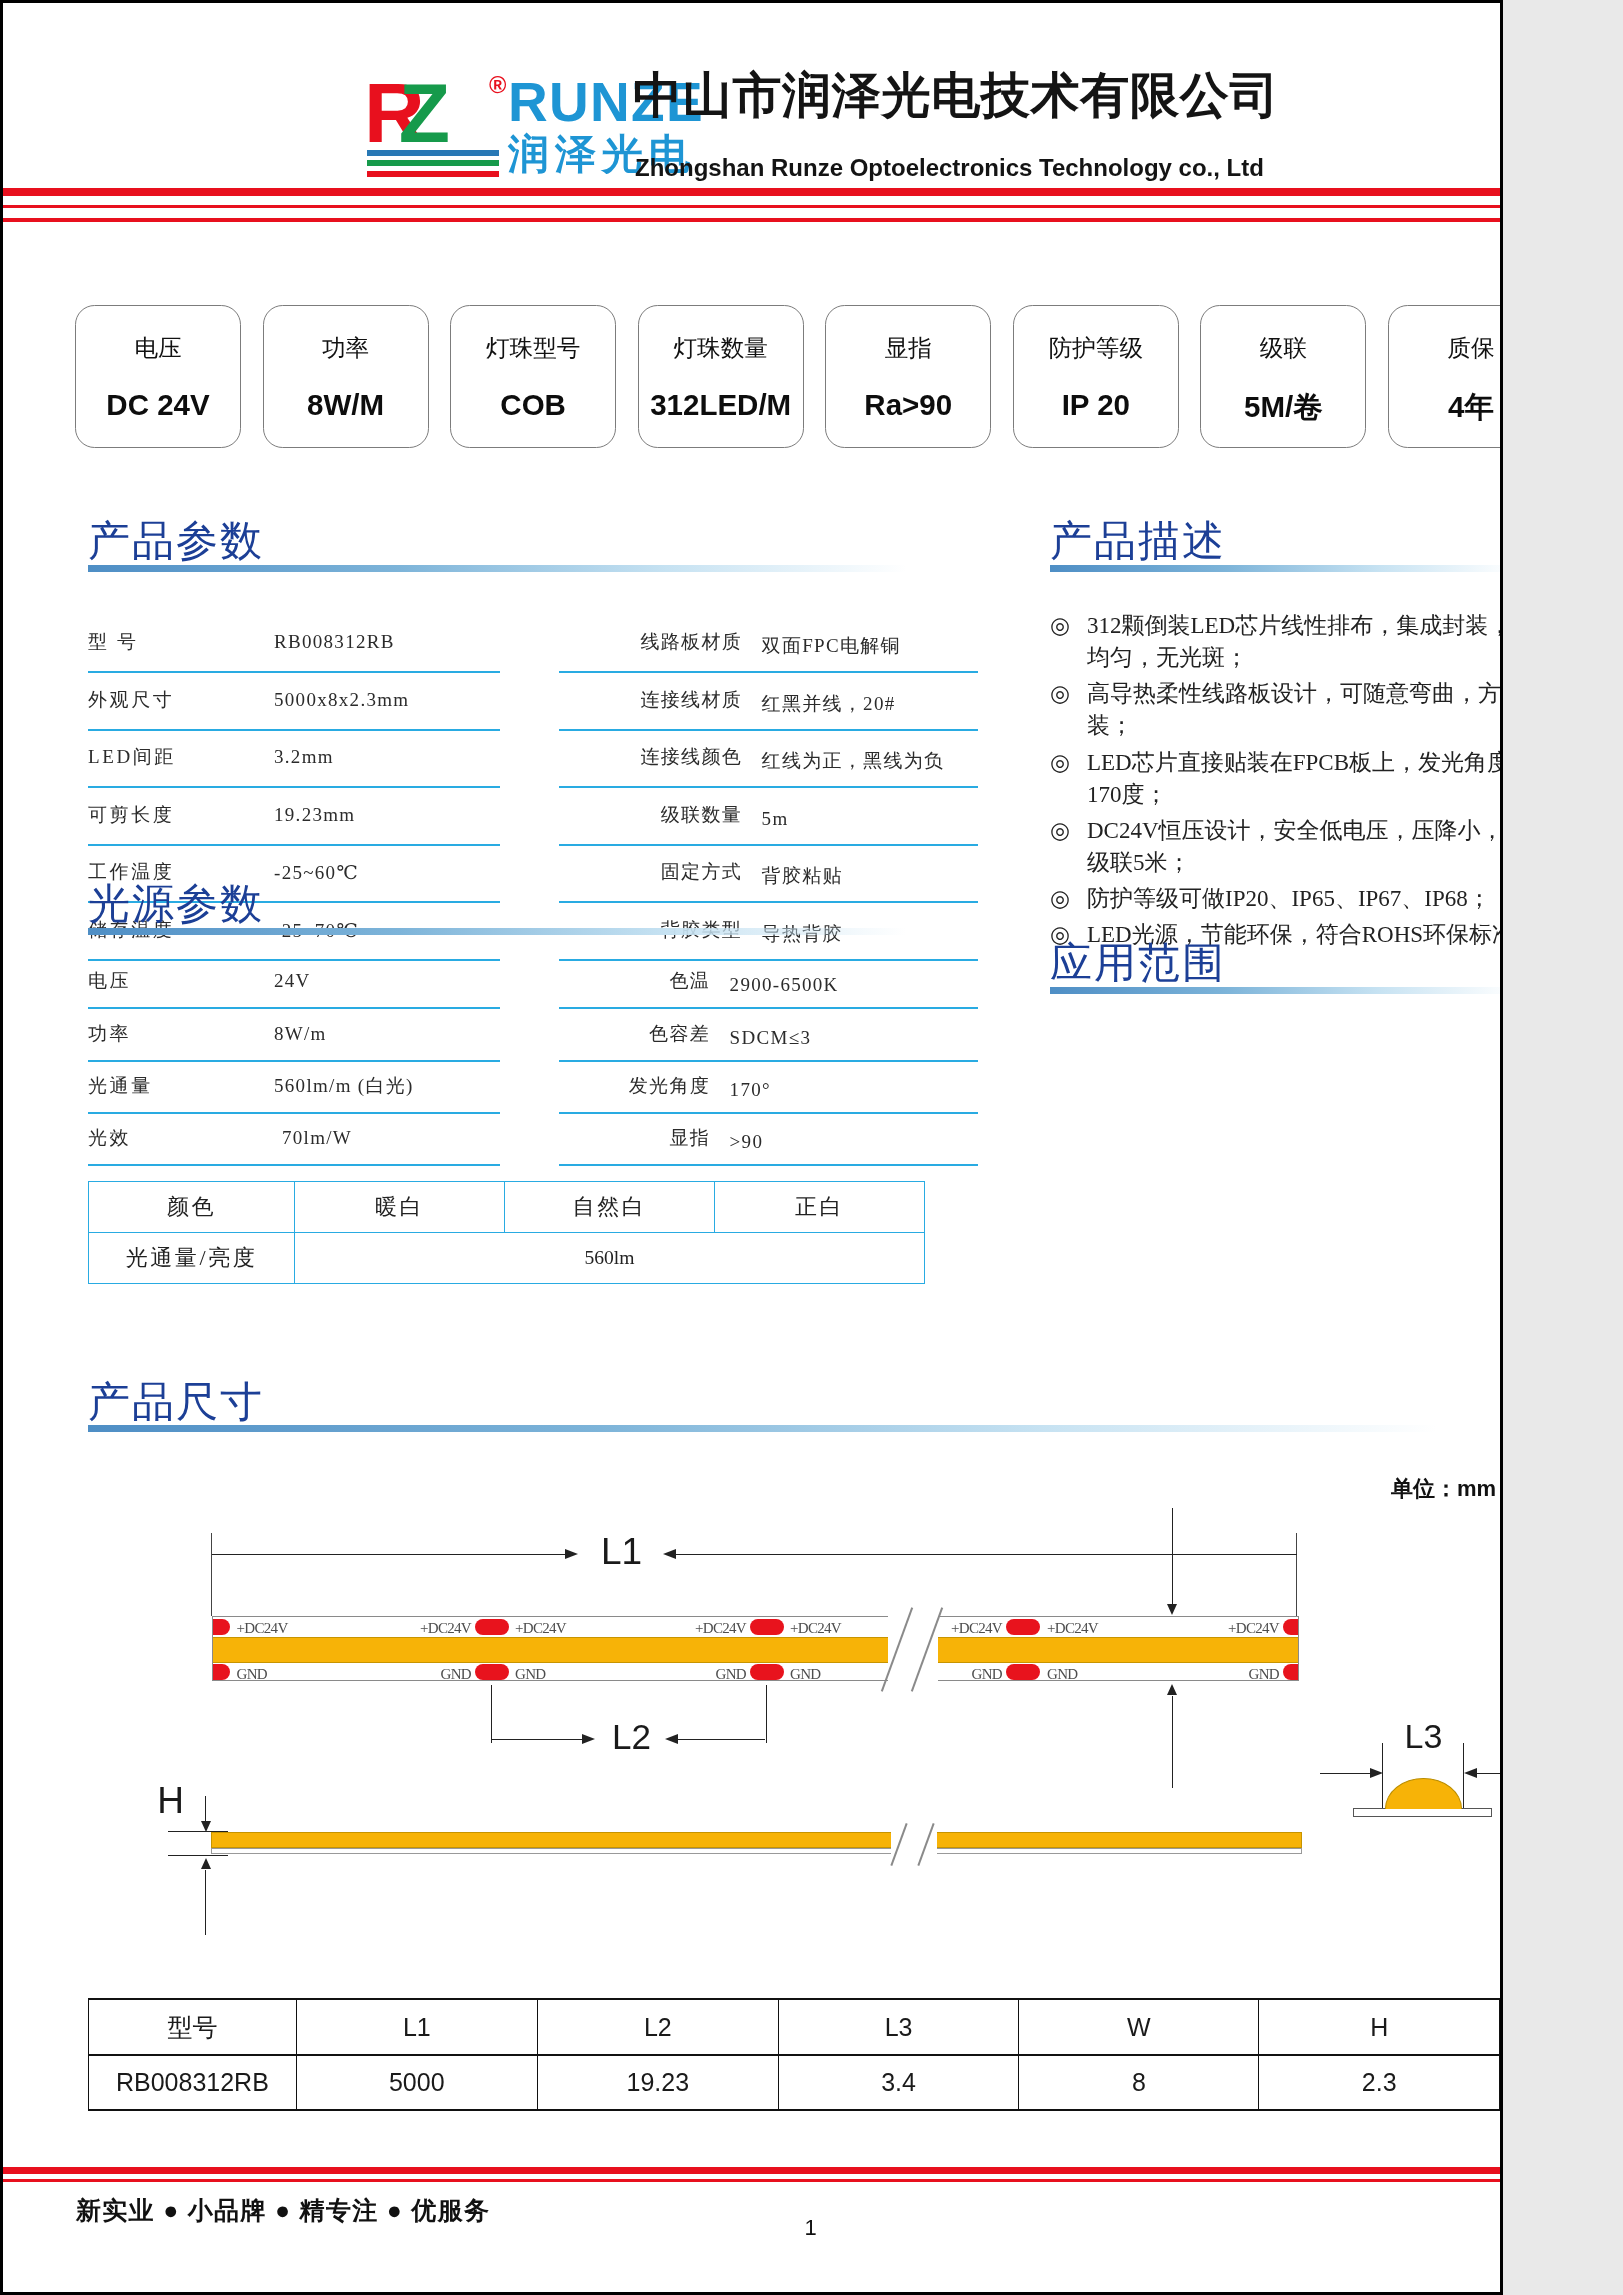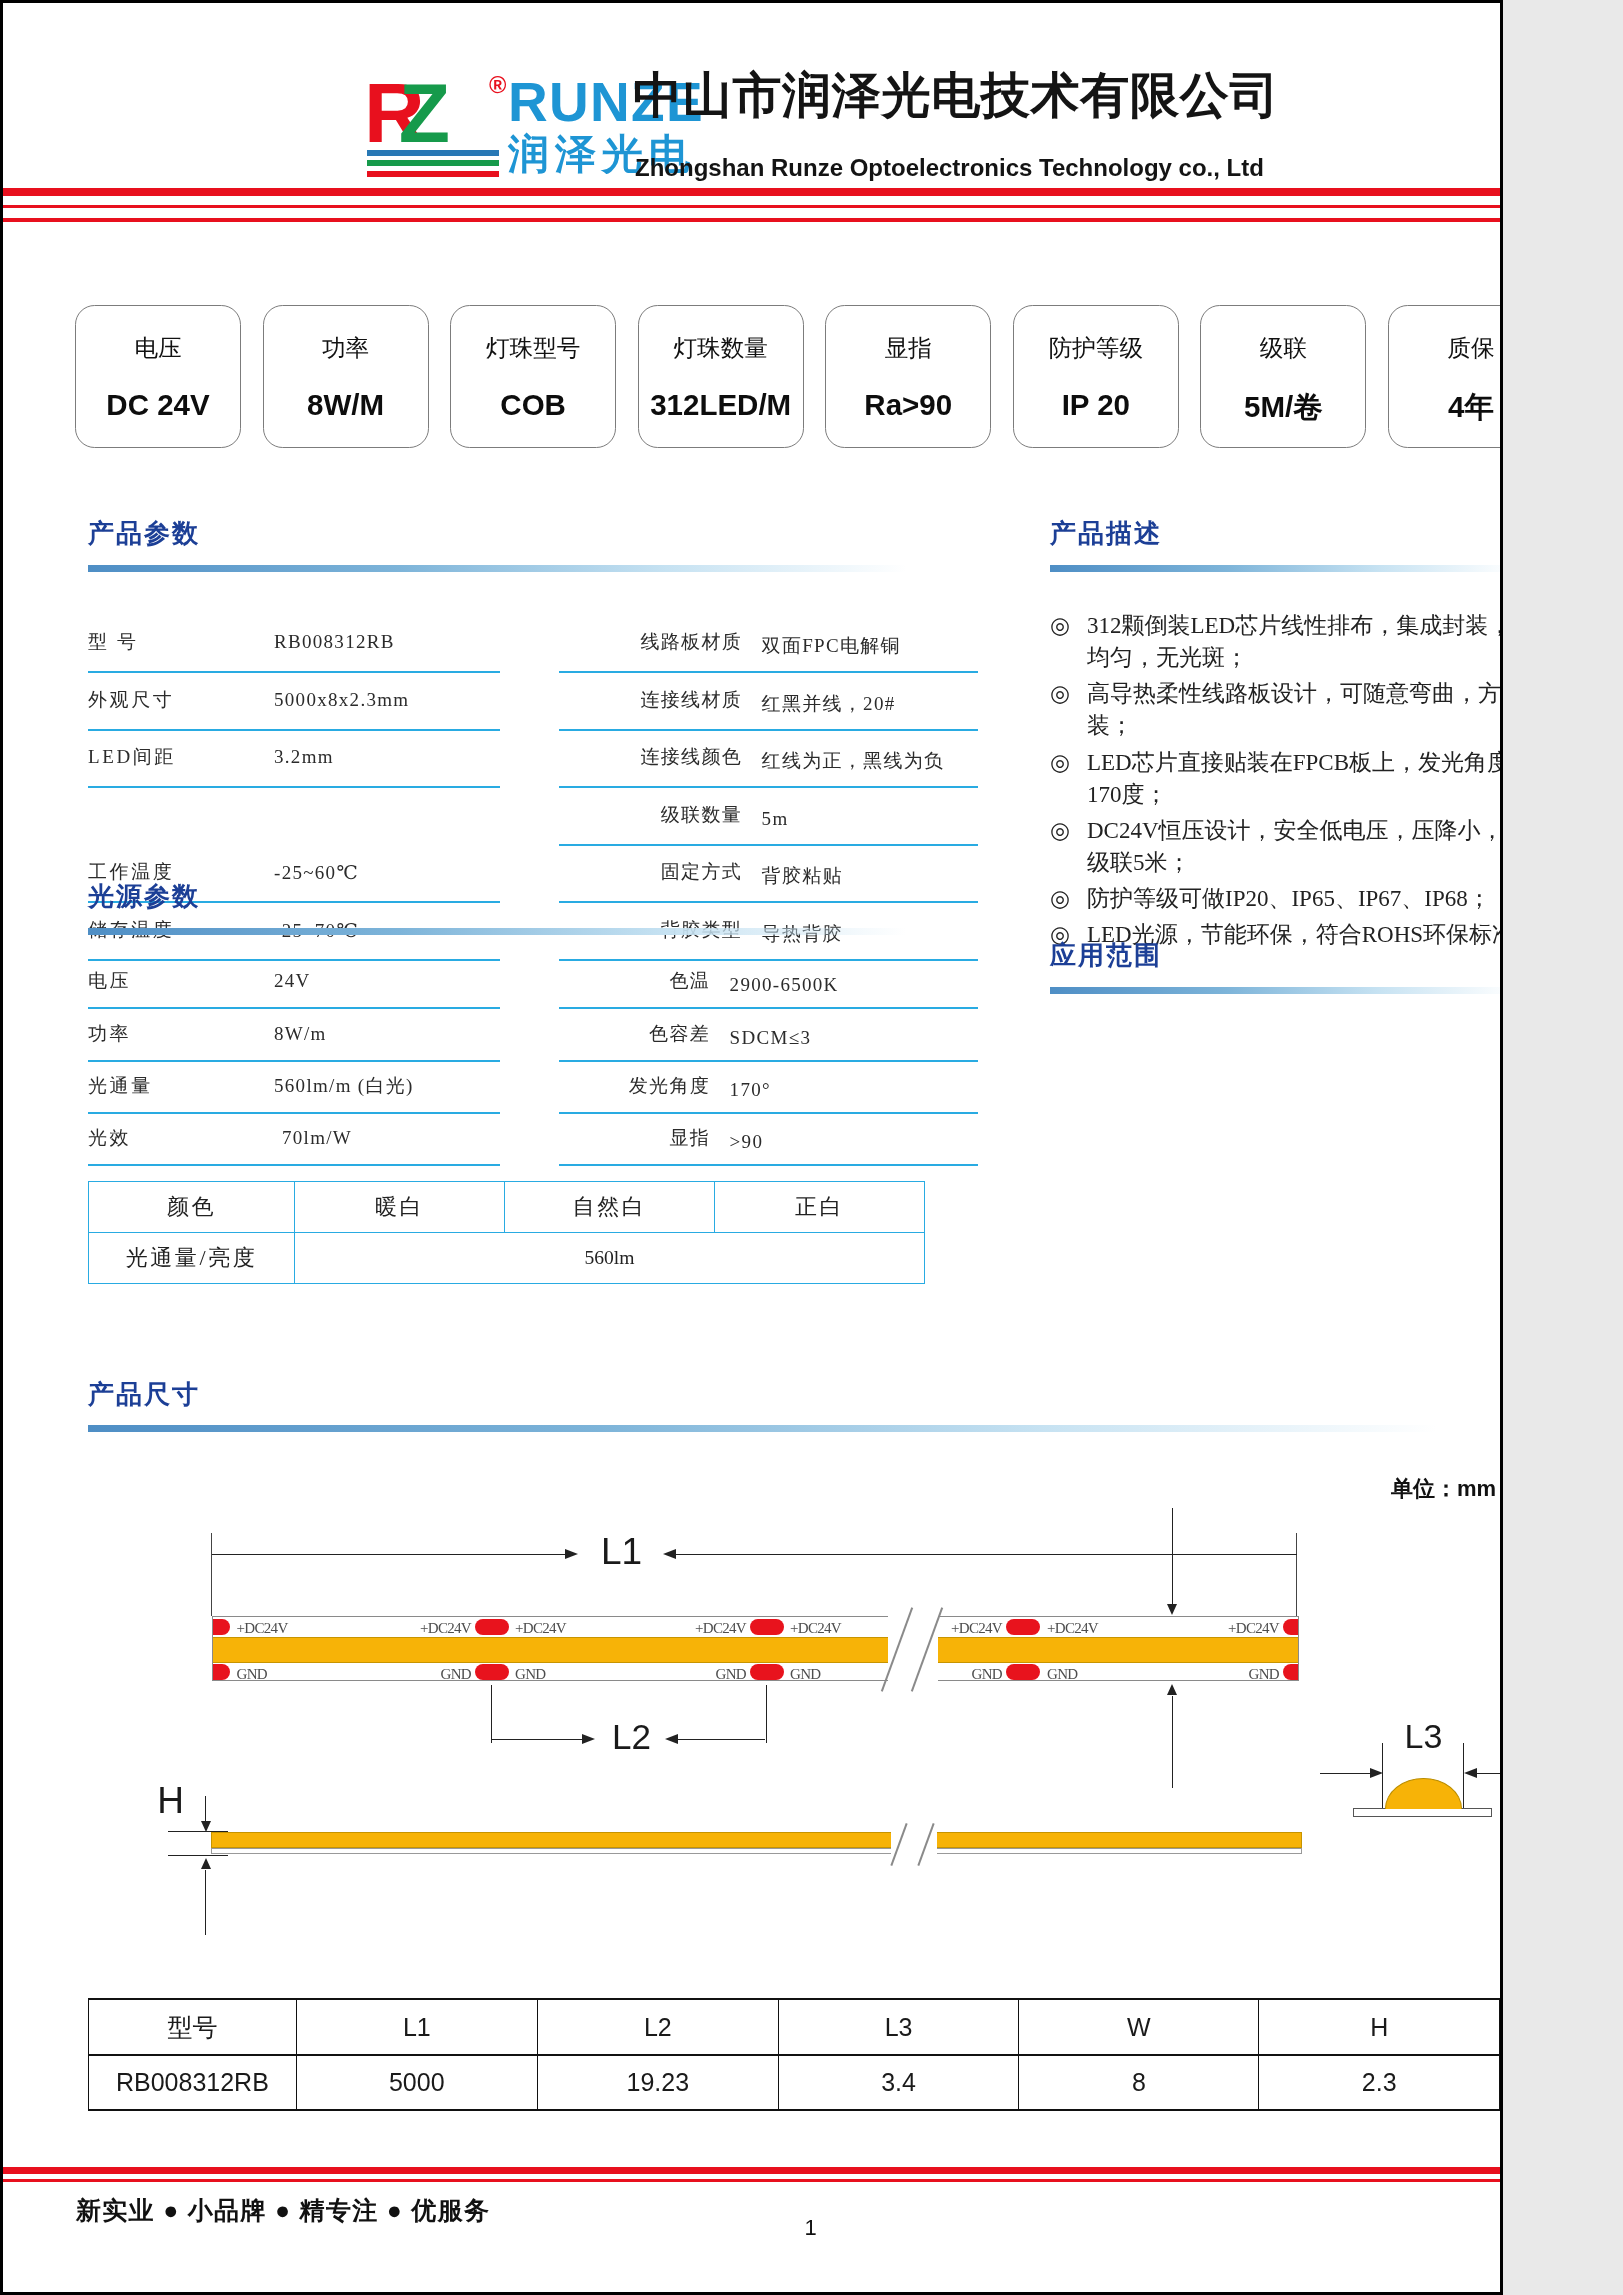--- a/index.html
+++ b/index.html
@@ -28,21 +28,21 @@
   .redband3{top:215px;left:0;width:1615px;height:3.9px;background:#e8101e;}
 
   
   .pills{top:302px;left:72px;width:1479px;display:flex;justify-content:space-between;}
   .pill{width:166px;height:143px;border:1.3px solid #7c7c7c;border-radius:19.6px;box-sizing:border-box;
         display:flex;flex-direction:column;align-items:center;background:#fff;}
   .pill-label{margin-top:26px;font-size:23.6px;color:#111;font-family:"Liberation Serif","DejaVu Serif",serif;}
   .pill-value{margin-top:23.6px;font-size:29.5px;font-weight:900;color:#0d0d0d;letter-spacing:0px;}
 
   
-  .sec-title{font-size:26px;font-weight:700;color:#1c3f96;letter-spacing:2px;line-height:1;}
+  .sec-title{font-size:42px;font-weight:400;color:#1c3f96;letter-spacing:2px;line-height:1;}
   .sec-bar{height:6.5px;background:linear-gradient(90deg,#4e8ec5 0%,#7db4d9 35%,#c6e2f2 65%,rgba(255,255,255,0) 92%);}
 
   
   .prow{position:absolute;height:58px;border-bottom:2px solid #29abe2;display:flex;align-items:center;
         font-size:19px;color:#2b2b2b;font-family:"Liberation Serif","DejaVu Serif",serif;}
   .prow .plabel{flex:0 0 173px;letter-spacing:2.6px;}
   .prow.r .plabel{flex:0 0 183px;text-align:right;letter-spacing:1.3px;}
   .prow .pvalue{margin-left:13px;letter-spacing:1.3px;}
   .prow.r .pvalue{margin-left:19.6px;margin-top:8px;}
 
@@ -169,20 +169,24 @@
     <span class="plabel">型 号</span>
     <span class="pvalue">RB008312RB</span>
   </div>
   <div class="prow" style="top:668px;left:85px;width:412px;">
     <span class="plabel">外观尺寸</span>
     <span class="pvalue">5000x8x2.3mm</span>
   </div>
   <div class="prow" style="top:725px;left:85px;width:412px;">
     <span class="plabel">LED间距</span>
     <span class="pvalue">3.2mm</span>
+  </div>
+  <div class="prow" style="top:783px;left:85px;width:412px;">
+    <span class="plabel">可剪长度</span>
+    <span class="pvalue">19.23mm</span>
   </div>
   <div class="prow" style="top:840px;left:85px;width:412px;">
     <span class="plabel">工作温度</span>
     <span class="pvalue">-25~60℃</span>
   </div>
   <div class="prow" style="top:898px;left:85px;width:412px;">
     <span class="plabel">储存温度</span>
     <span class="pvalue">-25~70℃</span>
   </div>
 

